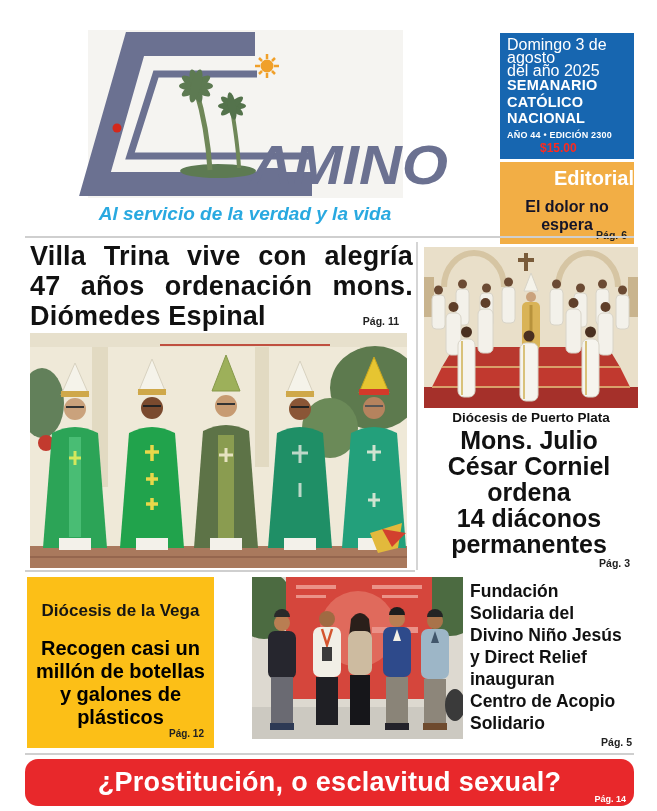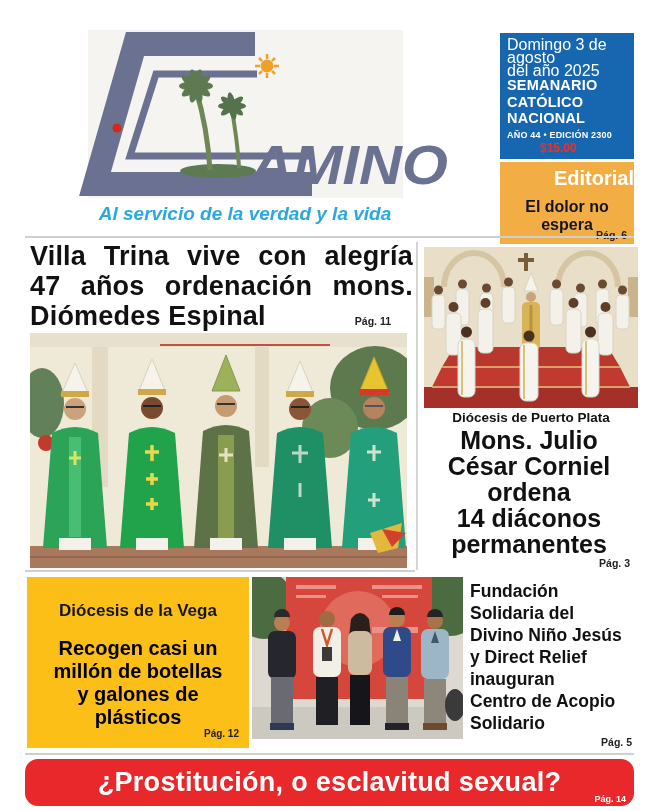--- a/index.html
+++ b/index.html
@@ -25,29 +25,29 @@
           text-align:center;font-size:13.5px;font-weight:bold;}
   
   .hrule{background:#cfcfcf;height:2px;}
   .vrule{background:#d5d5d5;width:2px;}
   
   #lead-headline{left:30px;top:241px;width:383px;color:#111;}
   .lead-line{font-size:27px;font-weight:bold;line-height:30px;letter-spacing:.2px;
              text-align:justify;text-align-last:justify;white-space:normal;}
   .lead-line.last{text-align:left;text-align-last:left;}
   .page-ref{font-size:10.5px;font-weight:bold;color:#222;}
-  #lead-page{right:22px;bottom:4px;}
+  #lead-page{right:14px;bottom:4px;}
   
   #pp-caption{left:424px;top:410px;width:214px;text-align:center;
               font-size:13.5px;font-weight:bold;color:#111;}
   #pp-headline{left:420px;top:427px;width:218px;text-align:center;color:#111;}
   .pp-line{font-size:25px;font-weight:bold;line-height:26px;}
   #pp-page{left:424px;top:557px;width:206px;text-align:right;}
   
-  #vega-box{left:27px;top:577px;width:222px;height:171px;background:#fcbf17;}
+  #vega-box{left:27px;top:577px;width:187px;height:171px;background:#fcbf17;}
   .vega-kicker{padding-top:24px;text-align:center;font-size:17px;font-weight:bold;color:#151515;}
   .vega-body{margin-top:16px;text-align:center;color:#000000;}
   .vega-line{font-size:20px;font-weight:bold;line-height:23px;}
   .vega-page{position:absolute;right:10px;bottom:9px;font-size:10px;font-weight:bold;color:#222;}
   #fund-text{left:470px;top:580px;width:168px;color:#111;}
   .fund-line{font-size:17.5px;font-weight:bold;line-height:22px;}
   #fund-page{left:470px;top:736px;width:162px;text-align:right;}
   
   #banner{left:25px;top:759px;width:609px;height:47px;background:#e8282b;border-radius:13px;}
   #banner-title{width:100%;text-align:center;color:#ffffff;font-size:27px;font-weight:bold;

